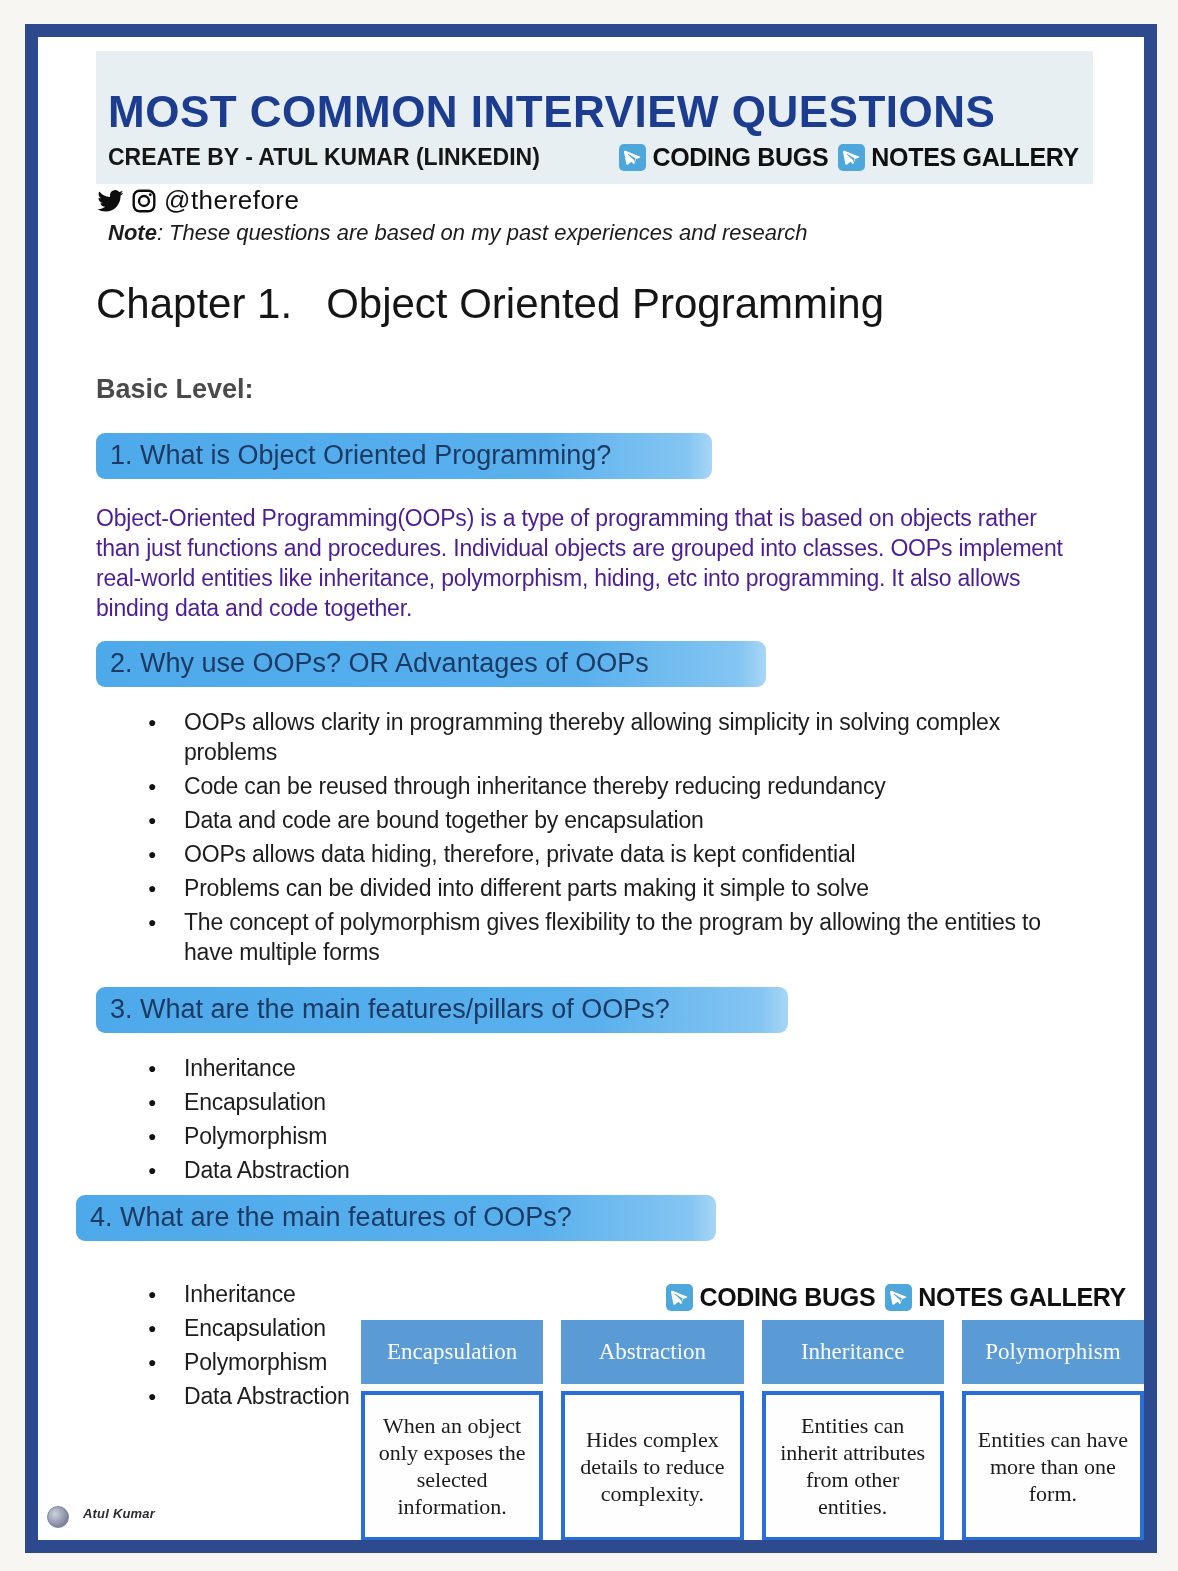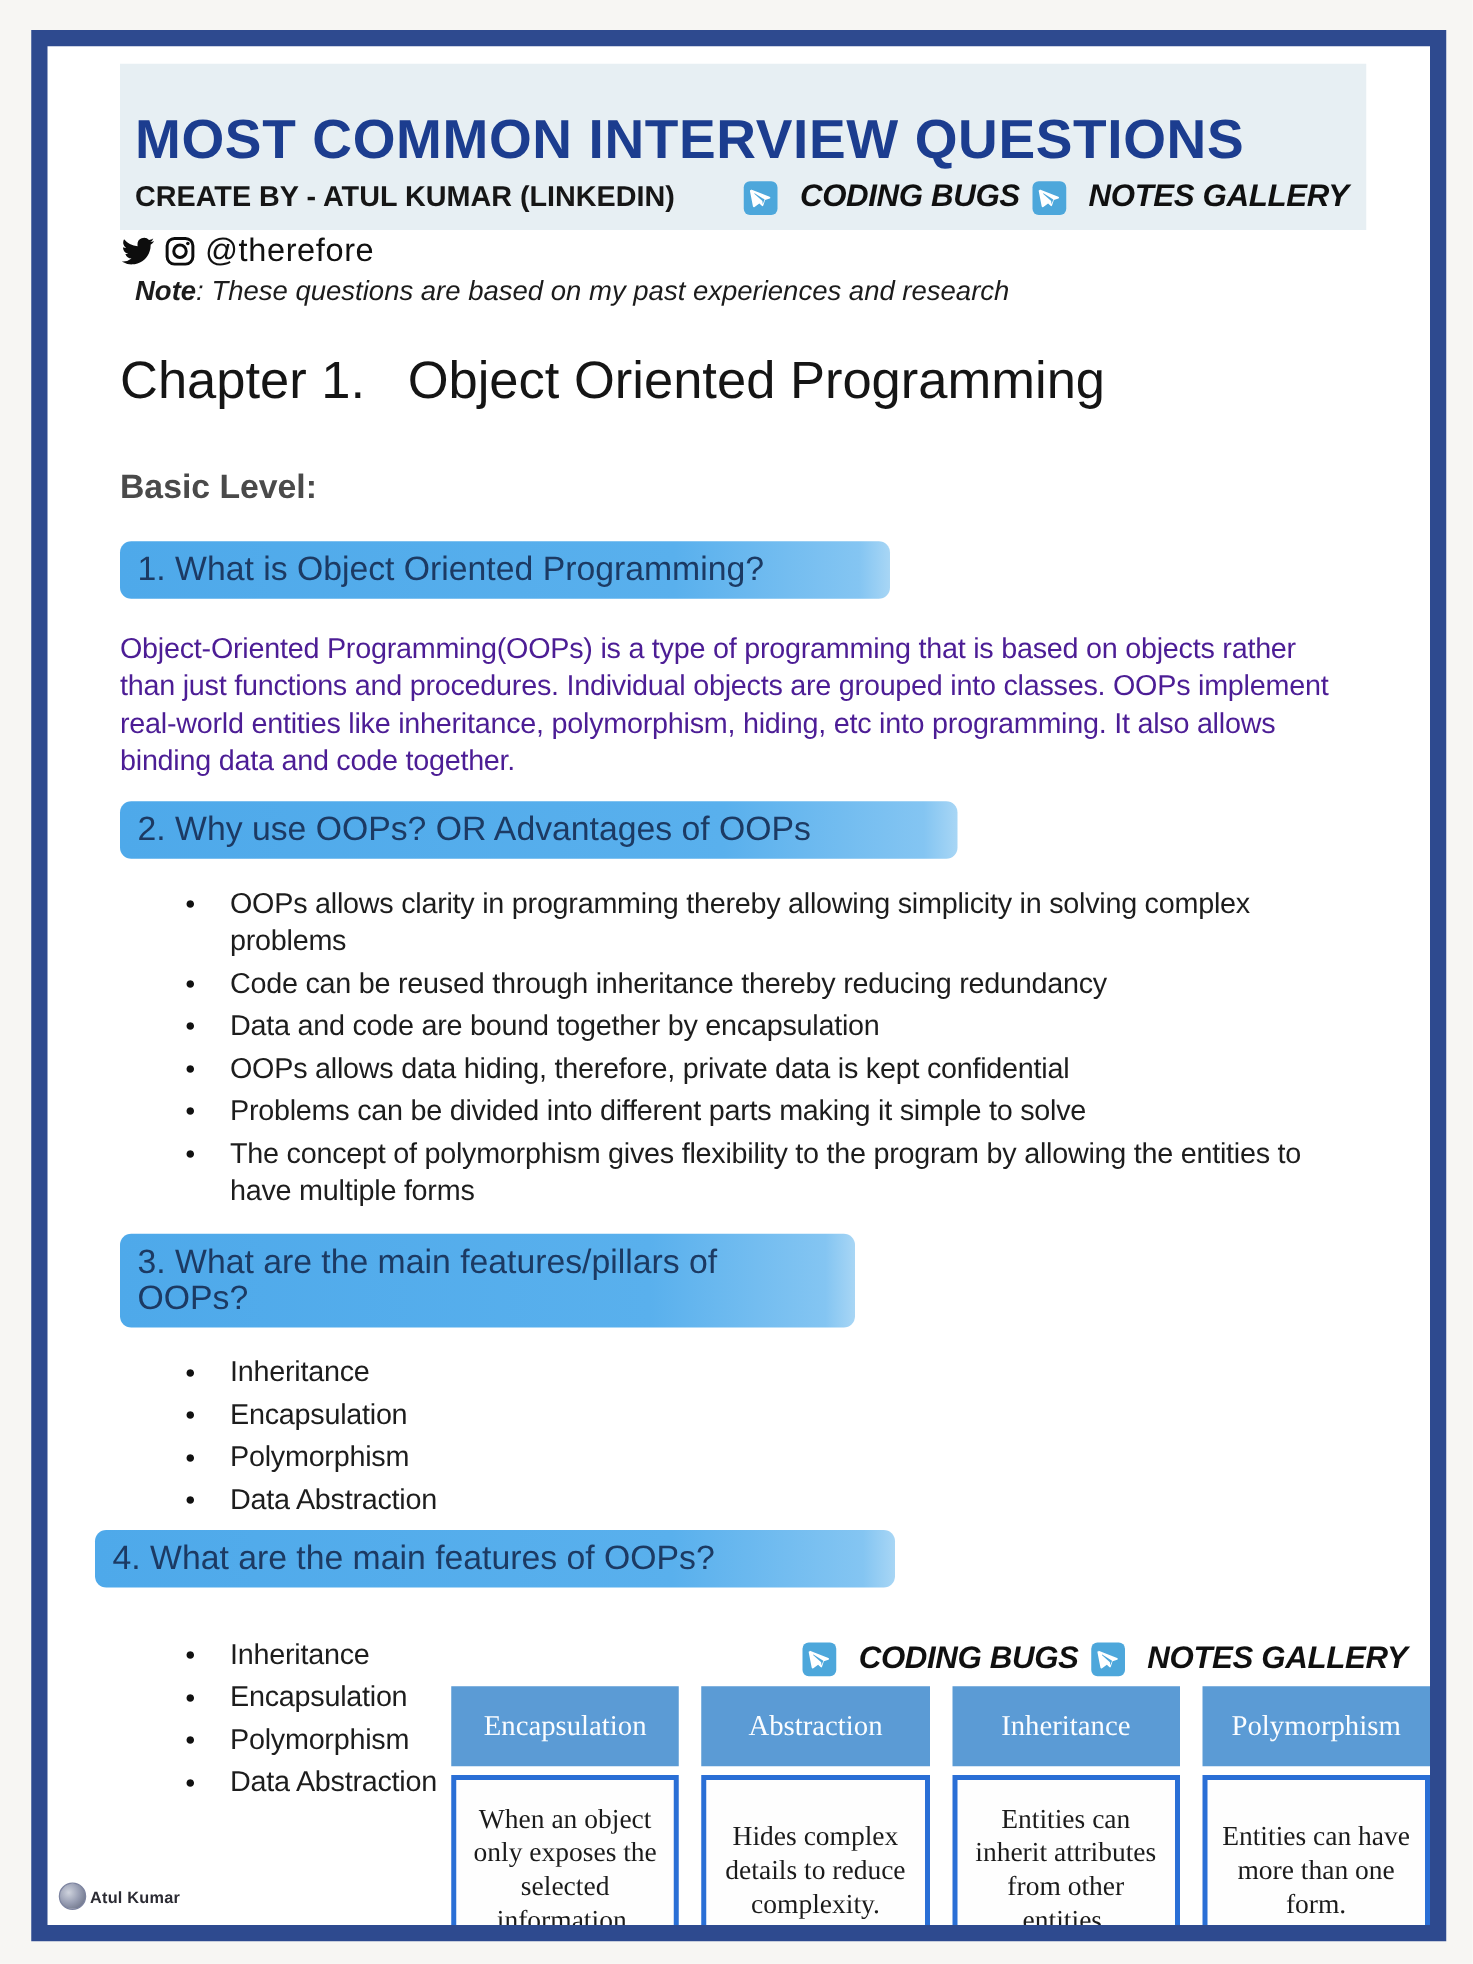--- a/index.html
+++ b/index.html
@@ -33,21 +33,21 @@
     color: #1c3d8f;
     line-height: 50px;
     white-space: nowrap;
   }
   .byline-row {
     display: flex; justify-content: space-between; align-items: center;
     margin-top: 6px;
   }
   .create-by { font-size: 23px; font-weight: 700; color: #161616; }
   .badge-row { display: flex; align-items: center; gap: 10px; }
-  .badge-item { display: flex; align-items: flex-end; gap: 18px; font-style: italic; }
+  .badge-item { display: flex; align-items: center; gap: 6px; }
   .tg-icon {
     width: 27px; height: 27px; border-radius: 5px;
     background: #4da7db;
     display: inline-flex; align-items: center; justify-content: center;
     flex: none;
   }
   .tg-icon svg { width: 19px; height: 19px; transform: scaleX(-1); }
   .badge-label { font-size: 25px; font-weight: 800; color: #101010; letter-spacing: -0.3px; white-space: nowrap; }
 
   .social-row { display: flex; align-items: center; gap: 7px; margin-top: 1px; }
@@ -66,21 +66,21 @@
   .q-heading {
     margin-top: 28px;
     background: linear-gradient(90deg, #4ea9ea 0%, #59b0ed 72%, #84c5f2 96%, #a8d6f5 100%);
     border-radius: 9px;
     padding: 8px 16px 9px 14px;
     font-size: 27px; font-weight: 400; color: #1c3a63;
     line-height: 29px;
   }
   .qh-1 { width: 616px; }
   .qh-2 { width: 670px; margin-top: 18px; }
-  .qh-3 { width: 588px; margin-top: 20px; }
+  .qh-3 { width: 692px; margin-top: 20px; }
   .qh-4 { width: 640px; margin-left: -20px; margin-top: 10px; }
 
   .answer-para {
     margin-top: 24px;
     font-size: 23px; line-height: 30px; color: #4c1d95;
     width: 990px;
     letter-spacing: -0.2px;
   }
 
   ul.bullet-list { margin-top: 20px; list-style: none; }
@@ -127,21 +127,21 @@
     display: flex; align-items: center; justify-content: center;
     text-align: center;
     padding: 10px 8px;
     font-family: "Liberation Serif", serif;
     font-size: 22px; line-height: 27px; color: #1b1b1b;
   }
 
   
   .watermark {
     position: absolute; left: 9px; bottom: 12px;
-    display: flex; align-items: center; gap: 3px;
+    display: flex; align-items: flex-start; gap: 14px; font-style: italic;
   }
   .wm-avatar {
     width: 22px; height: 22px; border-radius: 50%;
     background: radial-gradient(circle at 35% 35%, #cfd3dd 0%, #9aa0b5 45%, #5d6478 100%);
     border: 1px solid #7d84a0;
   }
   .wm-name { font-size: 13px; font-weight: 700; color: #2b2b33; letter-spacing: 0.2px; }
 </style>
 </head>
 <body>

